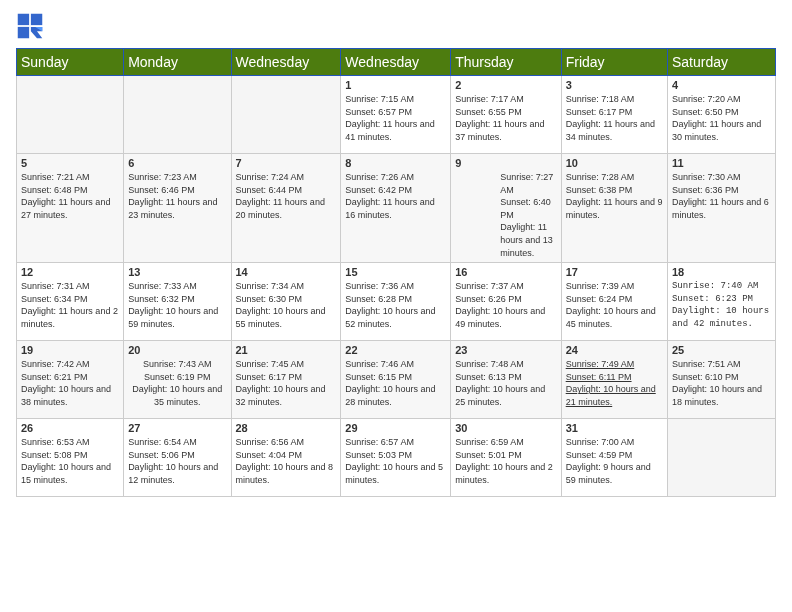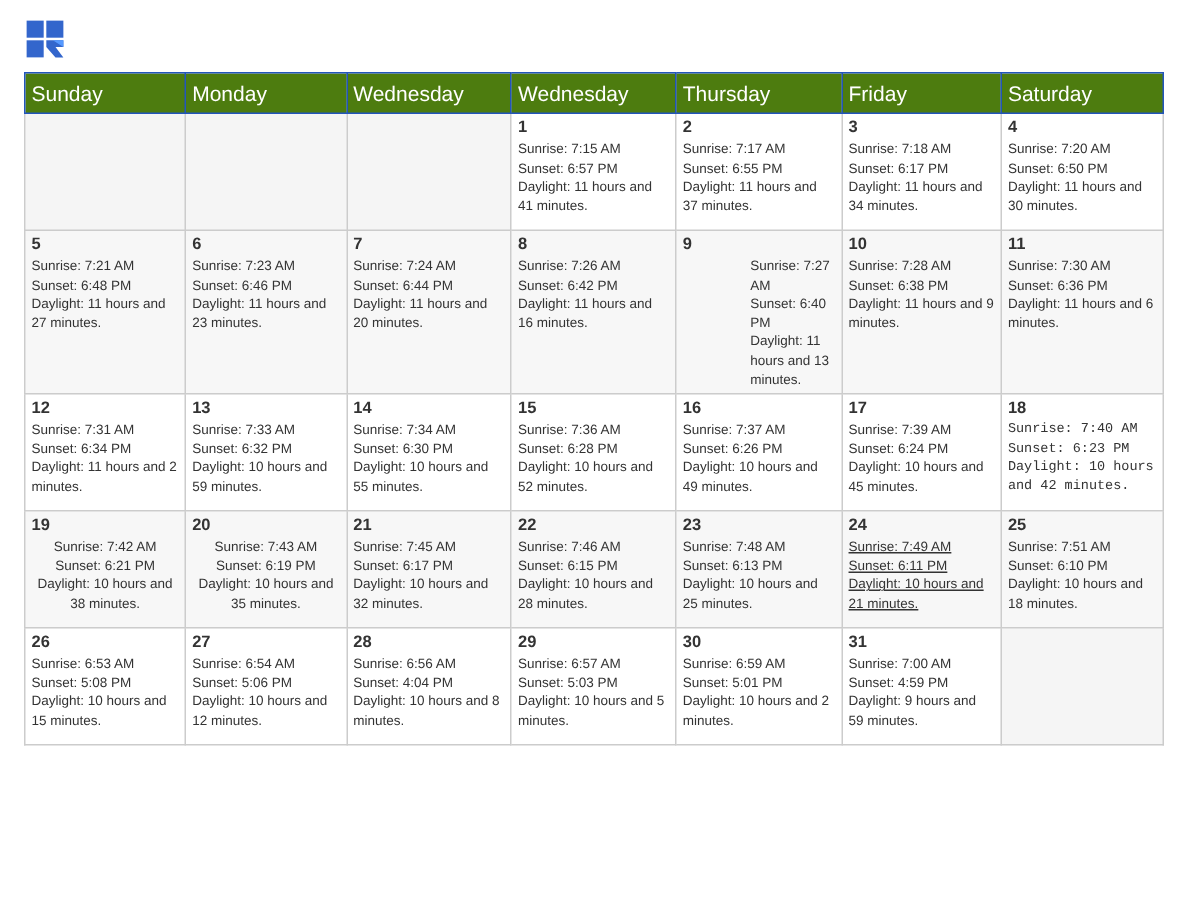--- a/index.html
+++ b/index.html
@@ -244,21 +244,21 @@
           <td>
             <div class="day-number">18</div>
             <div class="day-info" style="white-space: pre-line; font-family: Liberation Mono, monospace;">Sunrise: 7:40 AM
 Sunset: 6:23 PM
 Daylight: 10 hours and 42 minutes.</div>
           </td>
         </tr>
         <tr>
           <td>
             <div class="day-number">19</div>
-            <div class="day-info" style="white-space: pre-line; text-align: center;">Sunrise: 7:42 AM
+            <div class="day-info" style="white-space: pre-line;">Sunrise: 7:42 AM
 Sunset: 6:21 PM
 Daylight: 10 hours and 38 minutes.</div>
           </td>
           <td>
             <div class="day-number">20</div>
             <div class="day-info" style="white-space: pre-line; text-align: center;">Sunrise: 7:43 AM
 Sunset: 6:19 PM
 Daylight: 10 hours and 35 minutes.</div>
           </td>
           <td>

